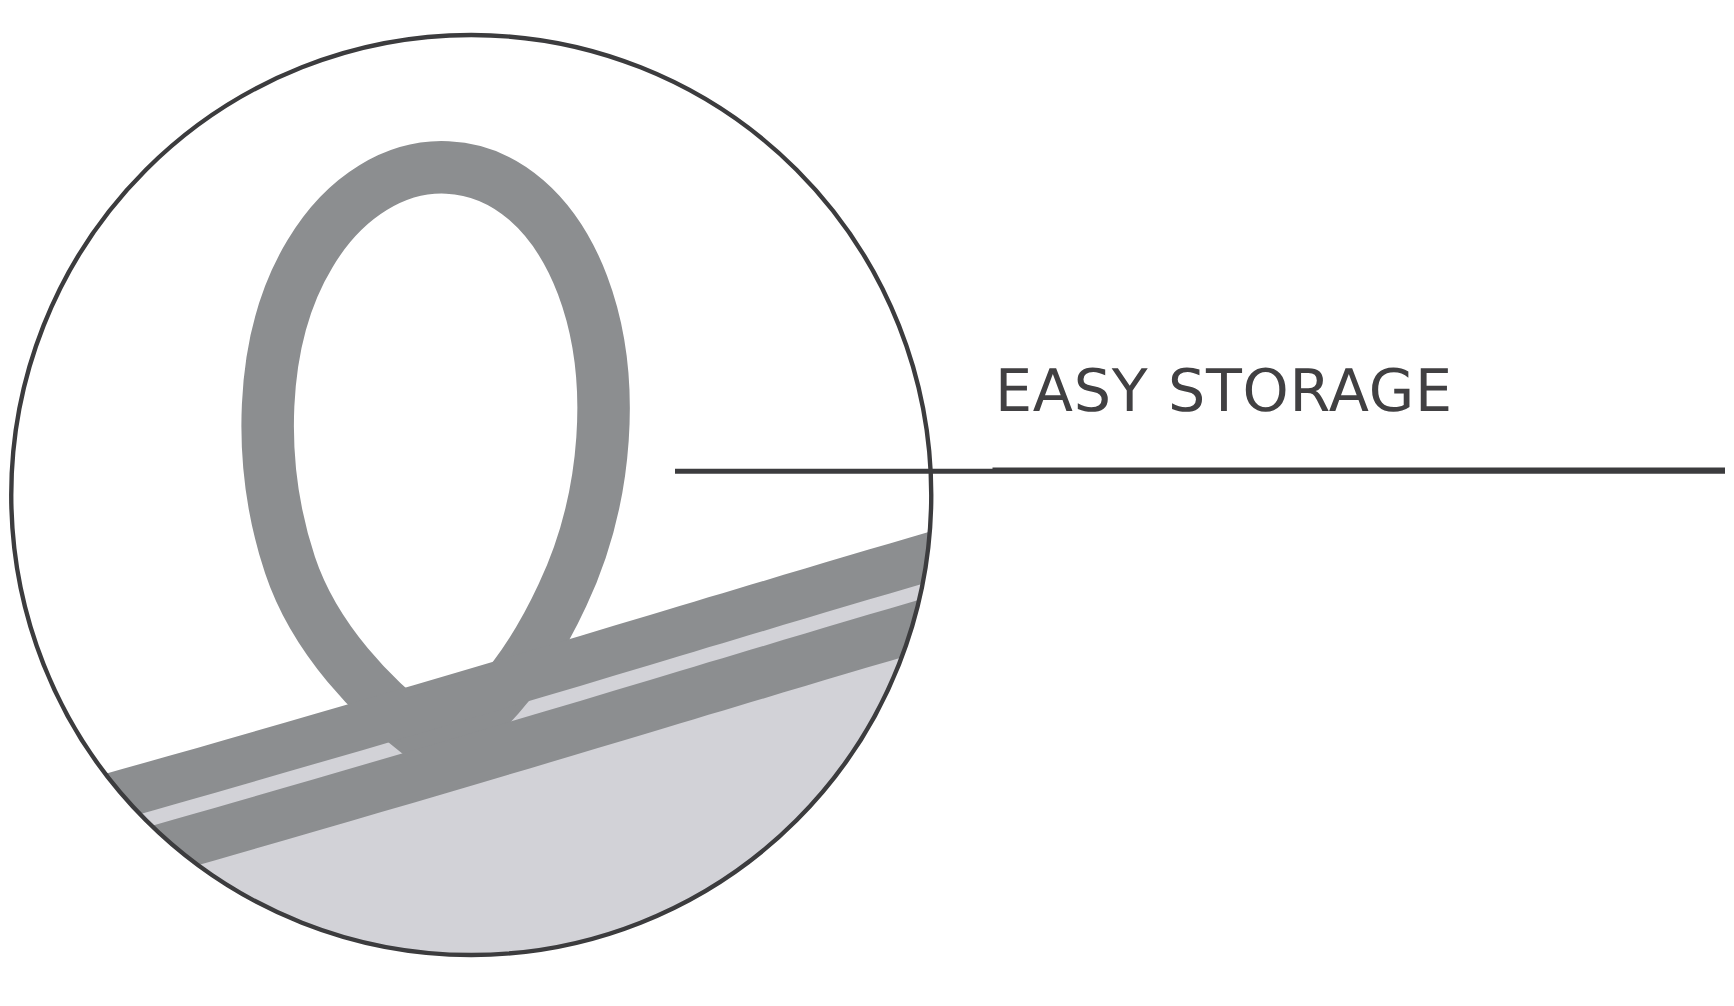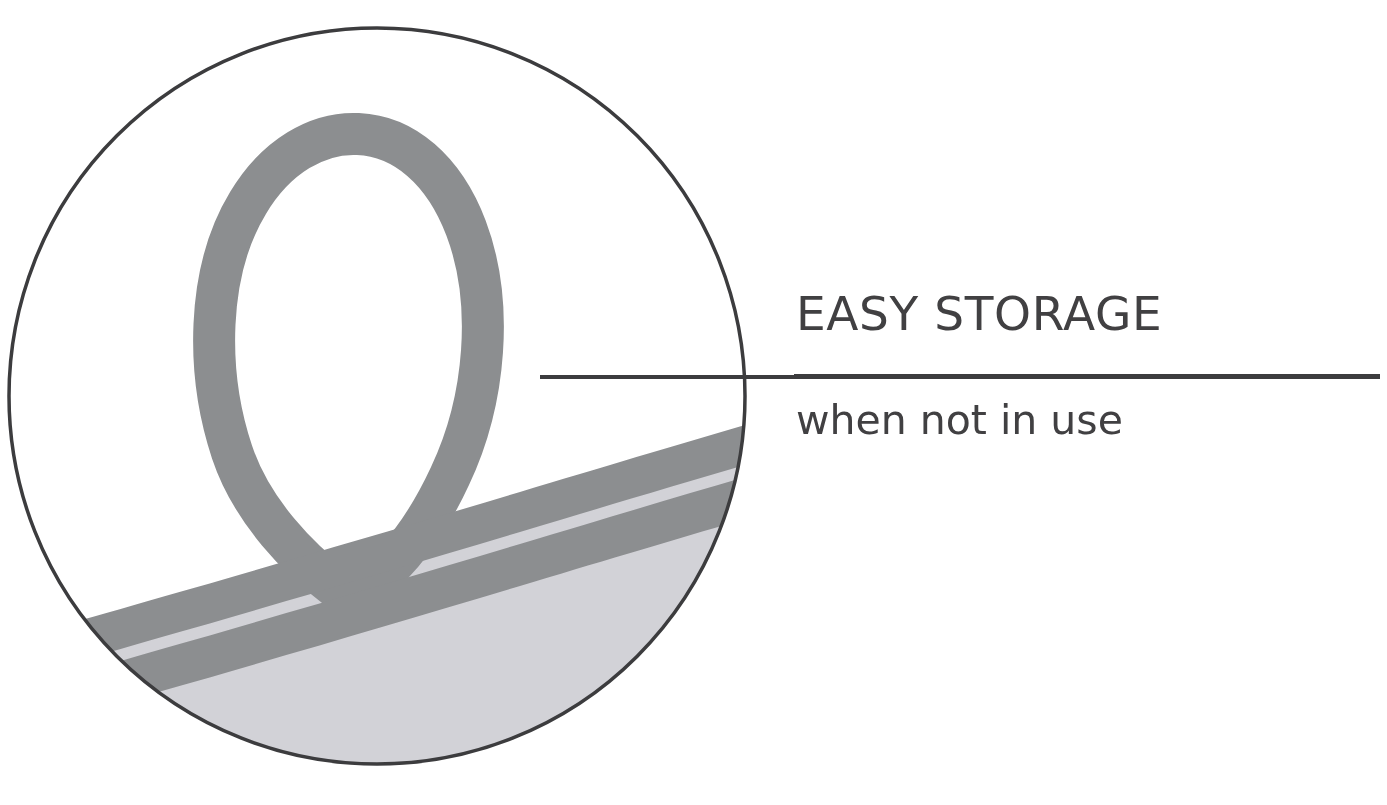--- a/index.html
+++ b/index.html
@@ -101,17 +101,16 @@
 
     <circle cx="377" cy="396" r="368" fill="none" stroke="#3c3c3e" stroke-width="3.5"></circle>
 
     <line x1="540" y1="377" x2="1380" y2="377" stroke="#3c3c3e" stroke-width="4"></line>
   </svg>
 
   <div id="text-block">
     <h1 id="heading">EASY STORAGE</h1>
     <div id="rule"></div>
     <p id="body-copy">
-      <span class="ln">when not in use</span>
     </p>
   </div>
 
 </div>
 
 </body></html>

